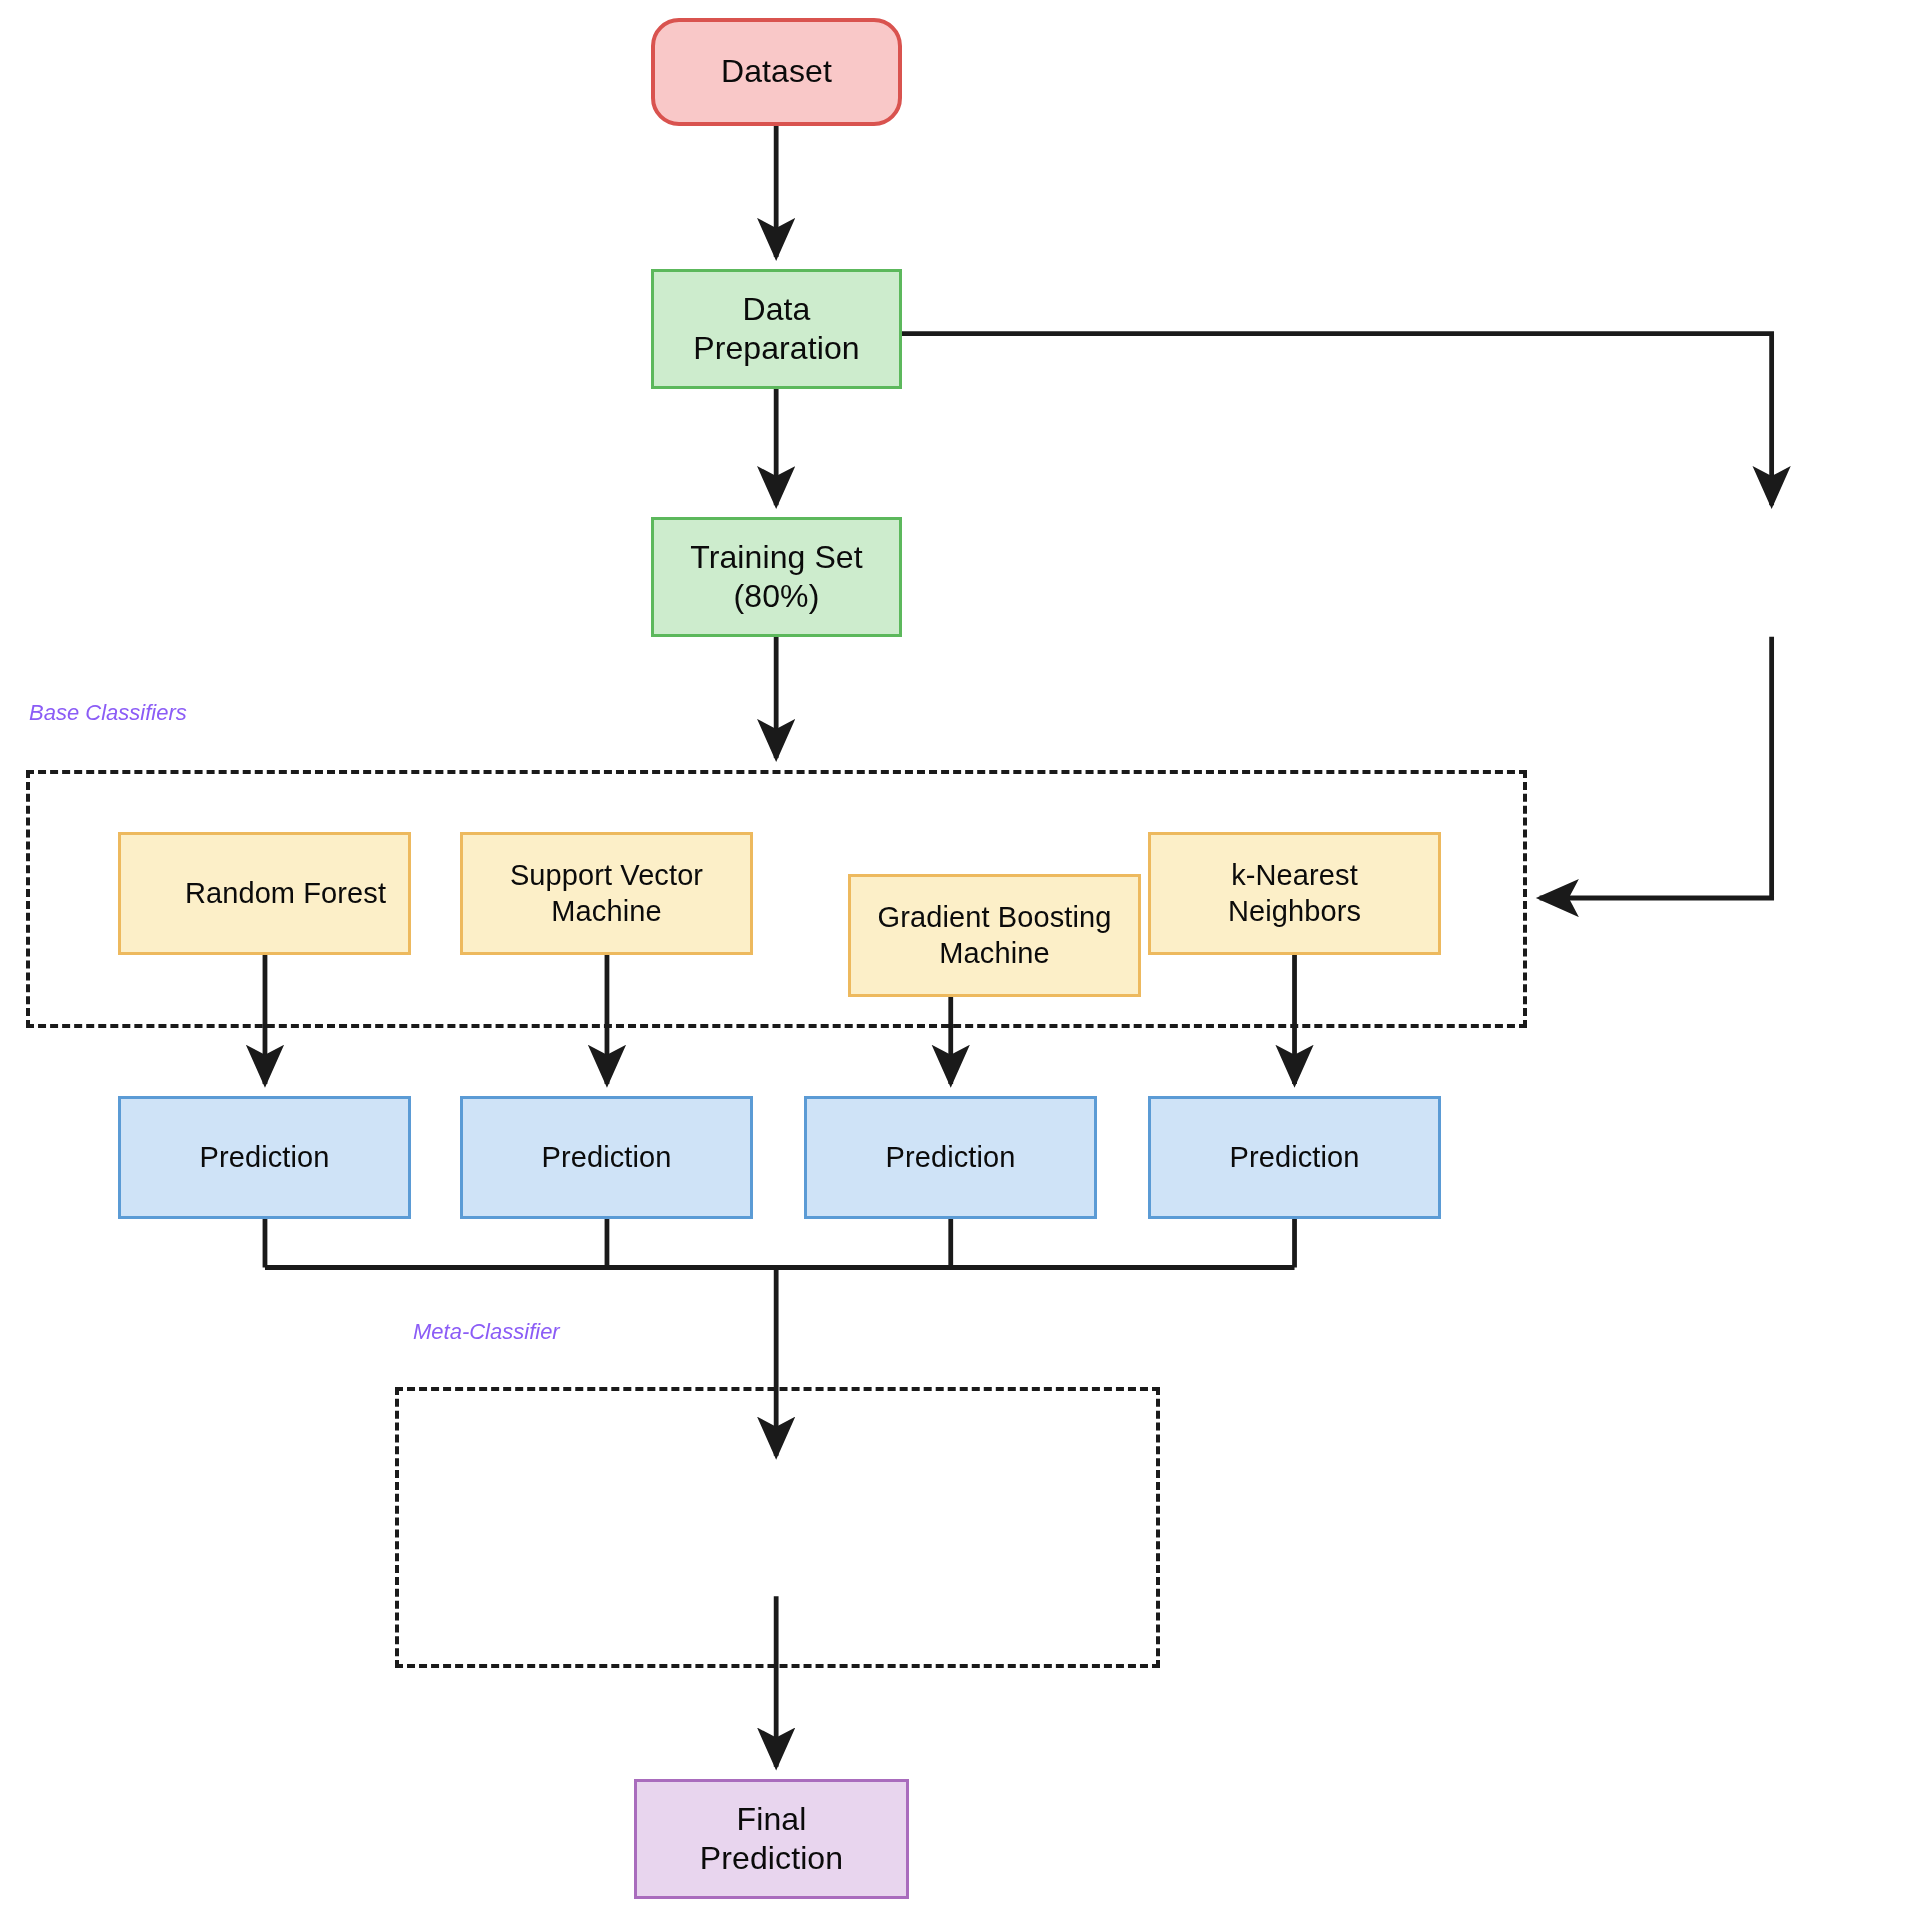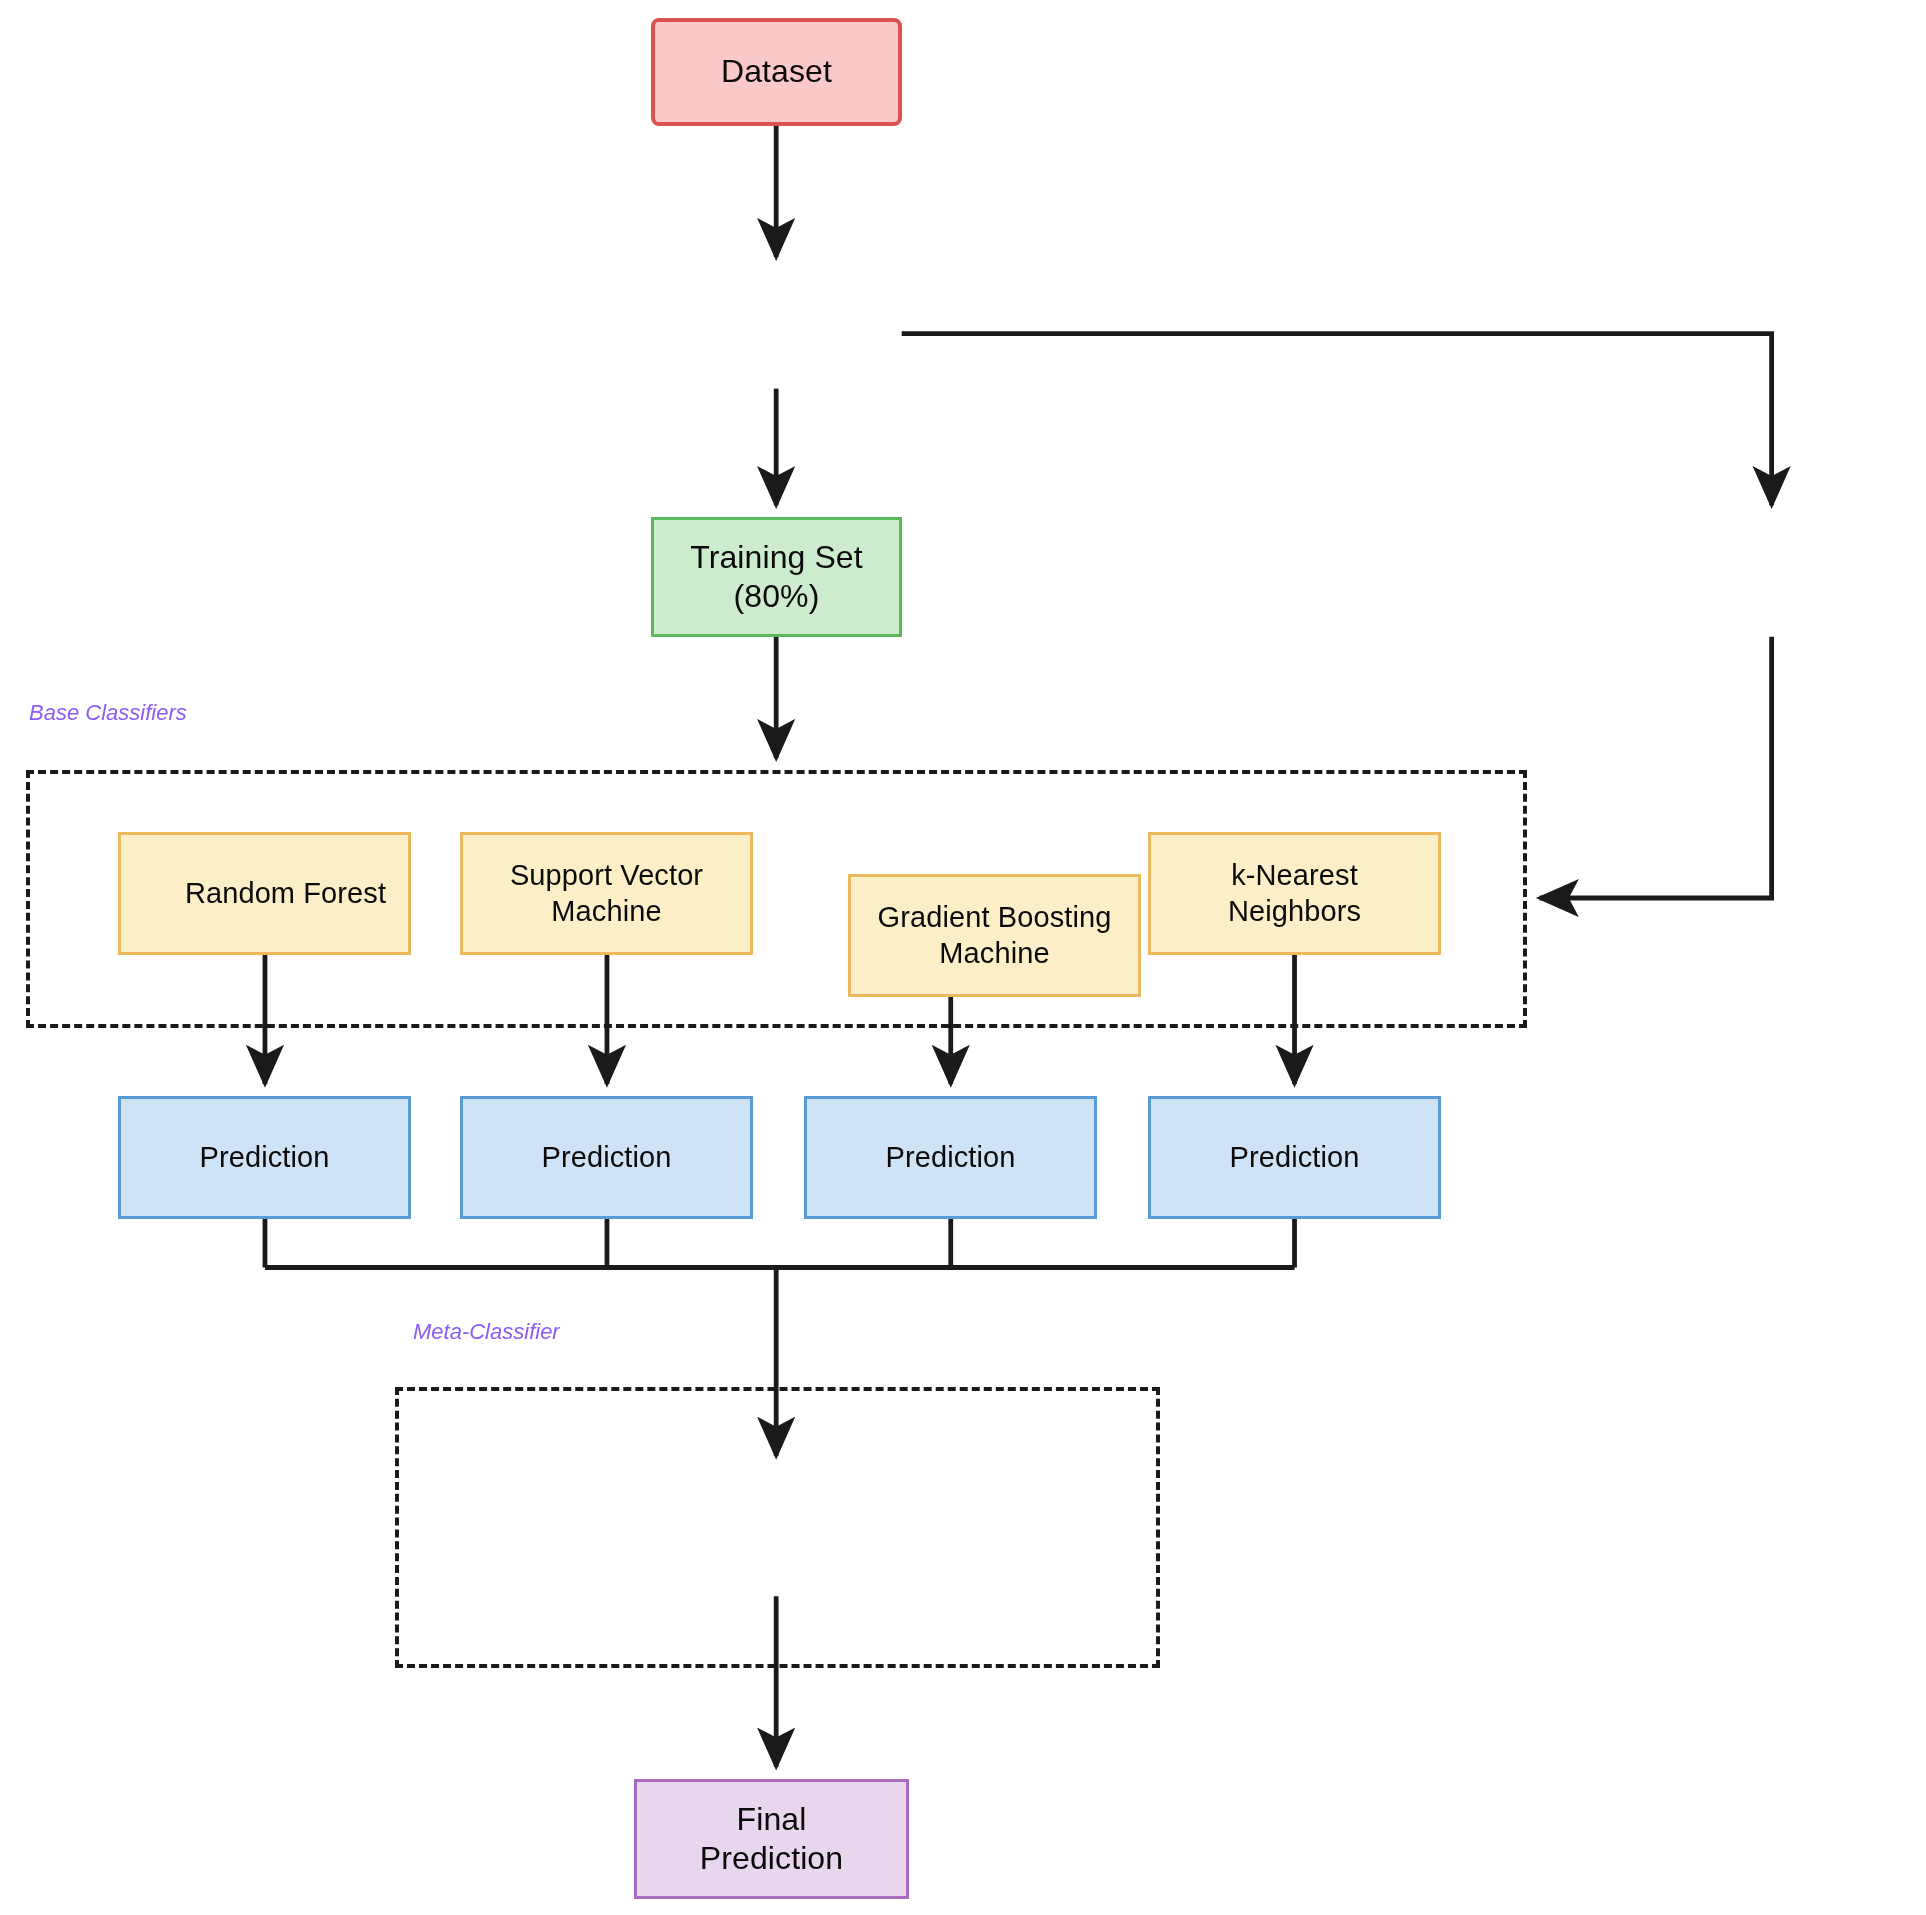--- a/index.html
+++ b/index.html
@@ -31,21 +31,21 @@
     display: flex;
     align-items: center;
     justify-content: center;
     text-align: center;
     color: #0b0b0b;
     font-size: 32px;
     line-height: 1.22;
     white-space: pre-line;
     letter-spacing: 0.1px;
   }
-  .node.rounded { border-radius: 8px; }
+  .node.rounded { border-radius: 28px; }
 
   .n-dataset {
     left: 651px; top: 18px; width: 251px; height: 108px;
     background: #f9c8c8; border: 4.2px solid #d9534f;
   }
   .n-dataprep {
     left: 651px; top: 269px; width: 251px; height: 120px;
     background: #cdeccd; border: 3.6px solid #5cb85c;
   }
   .n-train {
@@ -149,20 +149,22 @@
   </svg>
 
   <div class="group-box gb-base"></div>
   <div class="group-box gb-meta"></div>
 
   <div class="group-label gl-base">Base Classifiers</div>
   <div class="group-label gl-meta">Meta-Classifier</div>
 
   <div class="node rounded n-dataset">Dataset</div>
 
+  <div class="node n-dataprep">Data
+Preparation</div>
 
   <div class="node n-train">Training Set
 (80%)</div>
 
 
   <div class="node n-clf clf1">Random Forest</div>
   <div class="node n-clf clf2">Support Vector
 Machine</div>
   <div class="node n-clf clf3">Gradient Boosting
 Machine</div>

